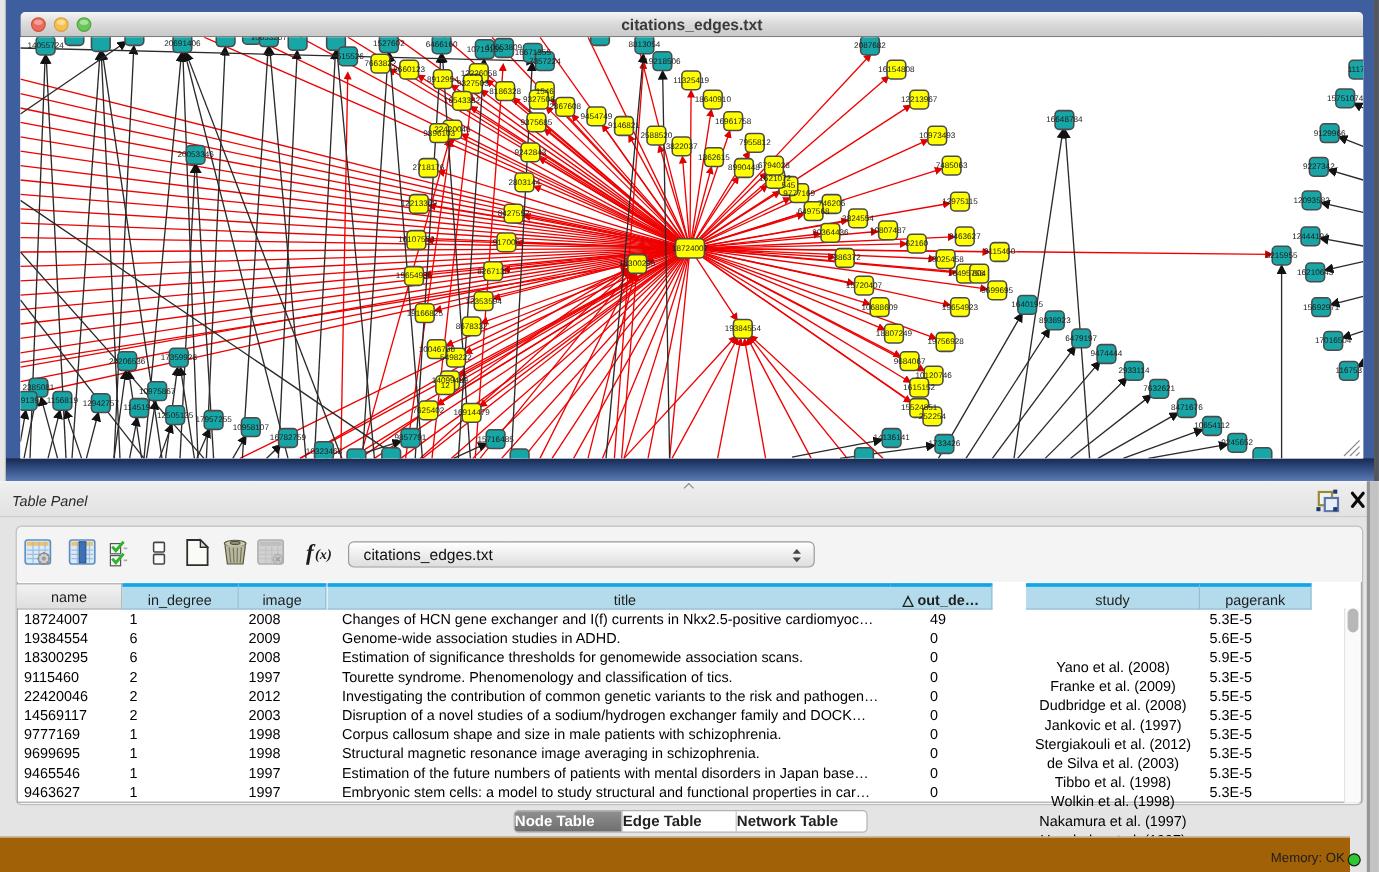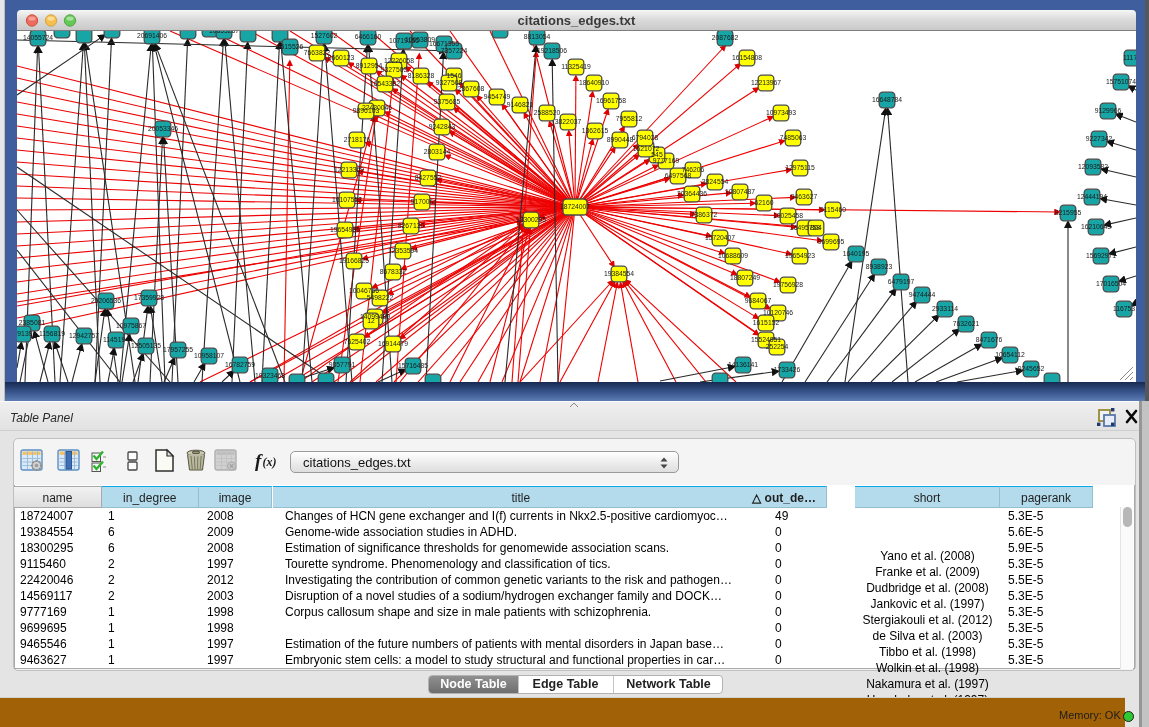--- a/index.html
+++ b/index.html
@@ -9,32 +9,32 @@
 #win { position:absolute; left:17px; top:10px; width:1119px; height:372px; }
 #titlebar { position:absolute; left:0; top:0; width:1119px; height:21px; background:linear-gradient(#f6f6f6,#dcdcdc 45%,#c9c9c9); border-bottom:1px solid #7e7e7e; border-radius:4px 4px 0 0; }
 #title { position:absolute; width:100%; text-align:center; top:3px; font-size:13px; font-weight:bold; color:#3a3a3a; }
 #canvas { position:absolute; left:0; top:21px; width:1119px; height:351px; background:#fff; }
 #panel { position:absolute; left:0; top:401px; width:1149px; height:326px; background:#e4e4e4; }
 #phead { position:absolute; left:0; top:0; width:1149px; height:30px; background:linear-gradient(#efefef,#e2e2e2); border-top:1px solid #fafafa; border-bottom:1px solid #cfcfcf; }
 #phead span { position:absolute; left:10px; top:9px; font-size:12px; color:#2a2a2a;font-style:italic; }
 #inner { position:absolute; left:13px; top:37px; width:1123px; height:233px; background:#f4f4f4; border:1px solid #bfbfbf; border-radius:5px; }
 #tblarea { position:absolute; left:14px; top:84px; width:1121px; height:184px; background:#fff; border-left:1px solid #a9a9a9; border-right:1px solid #a9a9a9; border-bottom:1px solid #a9a9a9; }
 #thead { position:absolute; left:14px; top:85px; width:1121px; height:22px; }
-.th { position:absolute; top:0; height:22px; font-size:12px; color:#1f1f1f; text-align:center; line-height:22px; background:#b4dbec; border-right:1px solid #94bed2; border-top:1px solid #0ea5e9; border-bottom:1px solid #94bed2; }
+.th { position:absolute; top:0; height:22px; font-size:12px; color:#1f1f1f; text-align:center; line-height:22px; background:#b4dbec; border-right:1px solid #94bed2; border-top:3px solid #0ea5e9; border-bottom:1px solid #94bed2; }
 .tr { position:absolute; left:14px; width:1121px; height:16px; font-size:12px; color:#000; }
 .tr span { position:absolute; top:1px; white-space:nowrap; overflow:hidden; }
 .c0 { left:6px; width:84px; } .c1 { left:94px; width:90px; } .c2 { left:193px; width:65px; }
 .c3 { left:271px; width:497px; } .c4 { left:761px; width:79px; }
 .c5 { left:841px; width:145px; text-align:center;margin-top:40px; } .c6 { left:994px; width:90px; }
 #dropdown { position:absolute; left:276px; top:12px; width:389px; height:22px; background:linear-gradient(#ffffff,#ececec 55%,#dedede); border:1px solid #9a9a9a; border-radius:5px; }
 #dropdown span { position:absolute; left:12px; top:3px; font-size:13px; color:#111; }
 #scroll { position:absolute; left:1120px; top:106px; width:13px; height:162px; background:#fafafa; border-left:1px solid #e3e3e3; }
 #thumb { position:absolute; left:1.5px; top:0px; width:9px; height:20px; background:#b7b7b7; border-radius:5px; }
 #tabs { position:absolute; left:428px; top:274px; width:295px; height:19px; background:#fff; border:1px solid #b2b2b2; border-radius:4px; font-size:12.5px; font-weight:bold; }
-.tab { position:absolute; top:0; height:17px; line-height:17px; text-align:center; color:#222; }
+.tab { position:absolute; top:0; height:17px; line-height:17px; color:#222; }
 #tab1 { left:0; width:89px; background:linear-gradient(#909090,#6e6e6e); color:#fff; border-radius:3px 0 0 3px; }
 #tab2 { left:89px; width:94px; border-left:1px solid #c4c4c4; }
 #tab3 { left:184px; width:110px; border-left:1px solid #c4c4c4; }
 #footer { position:absolute; left:0; top:296px; width:1125px; height:30px; background:#a16207; border-top:1px solid #d2d2d2; }
 #footer span { position:absolute; left:1059px; top:11px; font-size:11px; color:#1c1c1c; }
 #memdot { position:absolute; left:1123px; top:13px; width:11px; height:11px; border-radius:50%; background:#2ec832; border:1.2px solid #1b1b1b; }
 #pright1 { position:absolute; left:1139px; top:0; width:3px; height:326px; background:#969696; }
 #pright2 { position:absolute; left:1142px; top:0; width:7px; height:326px; background:#c3c3c3; }
 </style></head><body>
 <div id="desk">
@@ -686,21 +686,21 @@
    </svg>
   </div>
  </div>
  <div id="tblarea"></div>
  <div id="thead">
   <div class="th" style="left:0px;width:88px;background:linear-gradient(#f2f2f2,#dedede);border-right:1px solid #a9a9a9;border-top:1px solid #a9a9a9;border-bottom:1px solid #a9a9a9;">name</div>
   <div class="th" style="left:88px;width:96.6px;">in_degree</div>
   <div class="th" style="left:184.6px;width:73.9px;">image</div>
   <div class="th" style="left:258.5px;width:497.5px;">title</div>
   <div class="th" style="left:728px;width:85px;font-weight:bold;">△ out_de…</div>
-  <div class="th" style="left:841px;width:145px;">short</div>
+  <div class="th" style="left:841px;width:145px;">study</div>
   <div class="th" style="left:986px;width:93px;">pagerank</div>
  </div>
 <div class="tr" style="top:107px">
 <span class="c0">18724007</span>
       <span class="c1">1</span>
       <span class="c2">2008</span>
       <span class="c3">Changes of HCN gene exchanger and I(f) currents in Nkx2.5-positive cardiomyoc…</span>
       <span class="c4">49</span>
       <span class="c5">Yano et al. (2008)</span>
       <span class="c6">5.3E-5</span>
@@ -756,20 +756,21 @@
       <span class="c2">1998</span>
       <span class="c3">Corpus callosum shape and size in male patients with schizophrenia.</span>
       <span class="c4">0</span>
       <span class="c5">Tibbo et al. (1998)</span>
       <span class="c6">5.3E-5</span>
     </div>
 <div class="tr" style="top:219px">
 <span class="c0">9699695</span>
       <span class="c1">1</span>
       <span class="c2">1998</span>
+      <span class="c3">Structural magnetic resonance image averaging in schizophrenia.</span>
       <span class="c4">0</span>
       <span class="c5">Wolkin et al. (1998)</span>
       <span class="c6">5.3E-5</span>
     </div>
 <div class="tr" style="top:235px">
 <span class="c0">9465546</span>
       <span class="c1">1</span>
       <span class="c2">1997</span>
       <span class="c3">Estimation of the future numbers of patients with mental disorders in Japan base…</span>
       <span class="c4">0</span>

